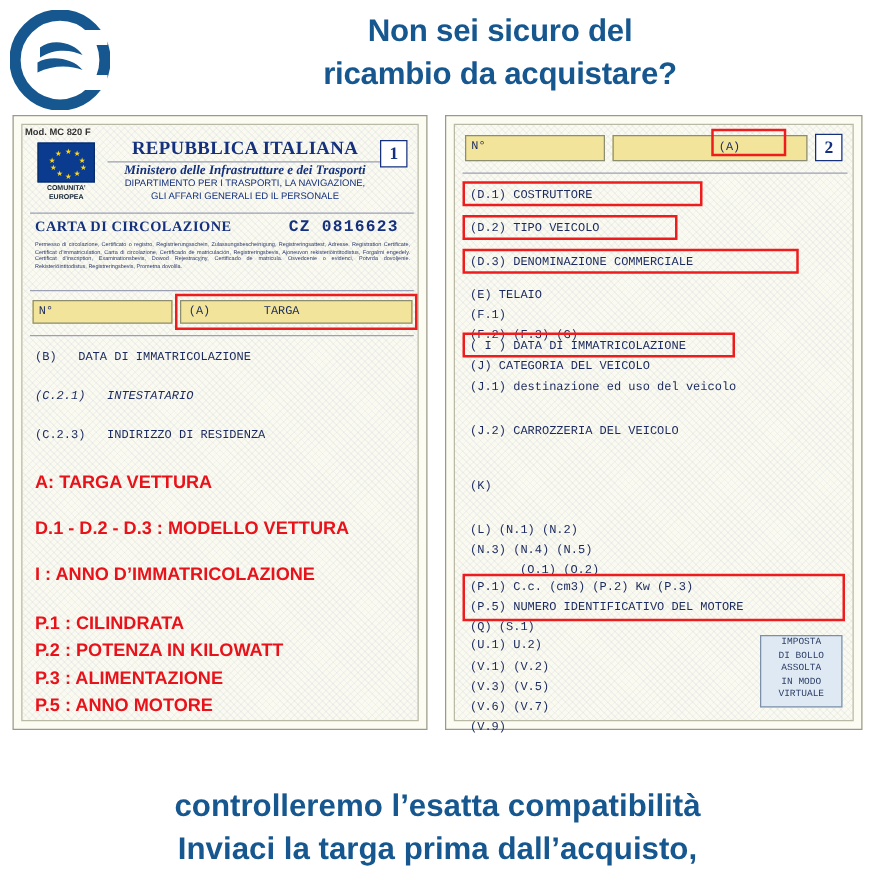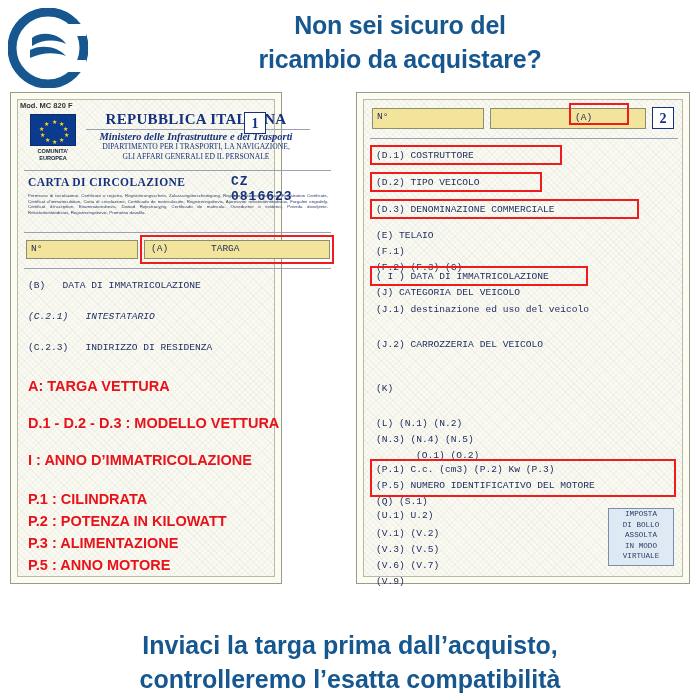--- a/index.html
+++ b/index.html
@@ -44,21 +44,21 @@
   }
 
   
   .doc {
     position: absolute;
     top: 92px;
     height: 492px;
     background: #fdfcf3;
     border: 1px solid #9a9a88;
   }
-  #doc-left { left: 10px; width: 272px; }
+  #doc-left { left: 10px; width: 332px; }
   #doc-right { left: 356px; width: 334px; }
 
   .doc-inner {
     position: absolute;
     left: 6px; top: 6px; right: 6px; bottom: 6px;
     background:
       repeating-linear-gradient(45deg, rgba(170,180,200,0.13) 0 1px, rgba(255,255,255,0) 1px 4px),
       repeating-linear-gradient(-45deg, rgba(170,180,200,0.10) 0 1px, rgba(255,255,255,0) 1px 4px),
       #fbfaf0;
     border: 1px solid #b9b9a6;
@@ -97,21 +97,21 @@
     letter-spacing: 0.3px;
   }
   .min-title {
     font-family: "Liberation Serif", serif;
     color: #15317e;
     font-size: 10.5px;
     font-style: italic;
     font-weight: bold;
   }
   .min-sub {
-    font-family: Liberation Serif, serif;
+    font-family: Liberation Sans, sans-serif;
     color: #15317e;
     font-size: 7.6px;
     line-height: 9.5px;
   }
   .carta-title {
     font-family: "Liberation Serif", serif;
     color: #15317e;
     font-size: 11.5px;
     font-weight: bold;
     letter-spacing: 0.4px;
@@ -357,15 +357,15 @@
       <div>IMPOSTA</div>
       <div>DI BOLLO</div>
       <div>ASSOLTA</div>
       <div>IN MODO</div>
       <div>VIRTUALE</div>
     </div>
   </div>
 </div>
 
 <div id="footer">
+  <div>controlleremo l’esatta compatibilità</div>
   <div>Inviaci la targa prima dall’acquisto,</div>
-  <div>controlleremo l’esatta compatibilità</div>
 </div>
 
 </body></html>

